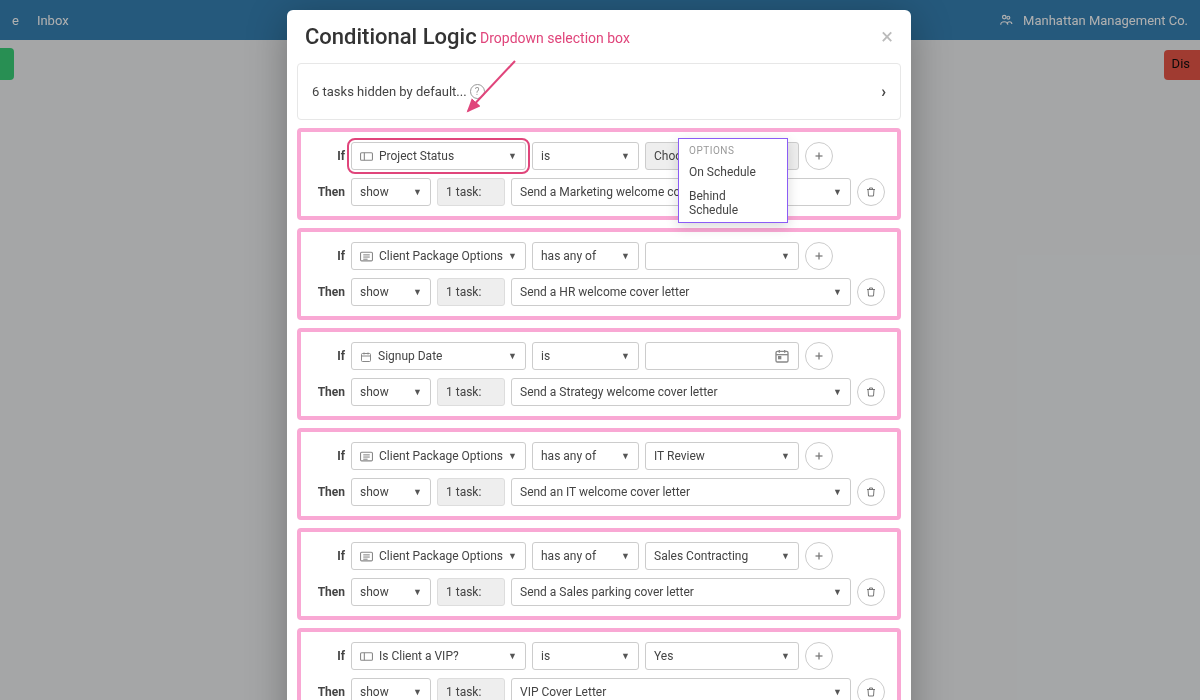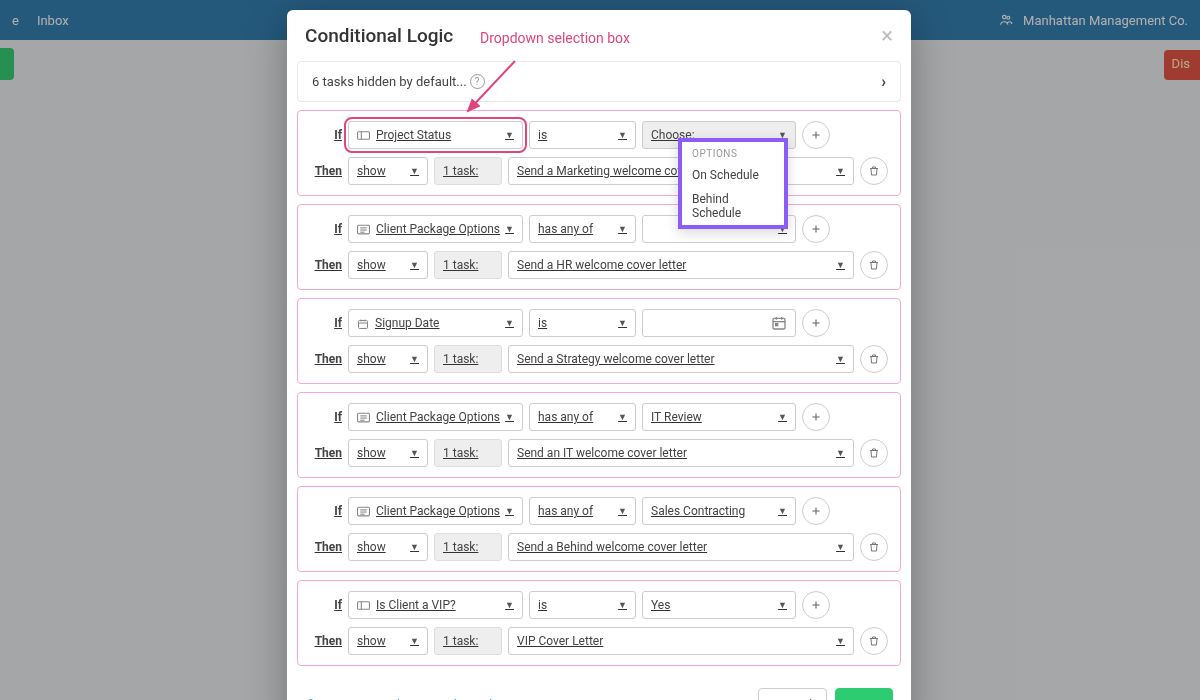--- a/index.html
+++ b/index.html
@@ -2,59 +2,59 @@
 <html><head>
 <meta charset="utf-8">
 <style>
   * { box-sizing: border-box; margin: 0; padding: 0; font-family: -apple-system, BlinkMacSystemFont, "Segoe UI", Roboto, Arial, sans-serif; }
   body { width:1200px; height:700px; overflow:hidden; background:#eef0f2; position:relative; font-size:13px; color:#333; }
   .topbar { position:absolute; top:0; left:0; right:0; height:40px; background:#2a7ab0; color:#fff; display:flex; align-items:center; padding:0 12px; font-size:13px; }
   .topbar .left { flex:1; display:flex; gap:18px; align-items:center; }
   .topbar .right { display:flex; align-items:center; gap:6px; }
   .topbar .right svg { margin-right:4px; }
   .greenbtn { position:absolute; top:48px; left:0; width:14px; height:32px; background:#2ecc71; border-radius:0 4px 4px 0; }
-  .discardbtn { position:absolute; top:50px; right:0; height:30px; background:#e74c3c; color:#fef9c3; padding:6px 10px 6px 8px; border-radius:4px 0 0 4px; font-size:13px; }
+  .discardbtn { position:absolute; top:50px; right:0; height:30px; background:#e74c3c; color:#000000; padding:6px 10px 6px 8px; border-radius:4px 0 0 4px; font-size:13px; }
   .overlay { position:absolute; top:0; left:0; right:0; bottom:0; background:rgba(30,30,30,0.35); }
 
   .bg-tasks { position:absolute; left:418px; top:640px; width:370px; }
   .bg-row { display:flex; align-items:center; background:#fff; border:1px solid #e5e5e5; height:40px; border-radius:3px; margin-bottom:6px; }
   .bg-num { width:30px; text-align:center; font-size:11px; color:#888; border-right:1px solid #eee; }
   .bg-text { flex:1; padding:0 10px; font-size:13px; color:#333; }
   .bg-avatar { width:30px; height:30px; border-radius:3px; background:#ccc; margin-right:4px; }
   .bg-chev { width:18px; text-align:center; color:#bbb; font-size:12px; }
 
   .modal { position:absolute; top:10px; left:287px; width:624px; background:#fff; border-radius:6px; box-shadow:0 8px 40px rgba(0,0,0,0.3); z-index:10; }
   .mhead { padding:14px 18px; display:flex; align-items:center; }
-  .mhead h3 { font-size:19px; font-weight:500; color:#333; flex:1; }
+  .mhead h3 { font-size:22px; font-weight:500; color:#333; flex:1; }
   .close { font-size:22px; color:#bbb; cursor:pointer; line-height:1; }
-  .hiddenbar { margin:0 10px; border:1px solid #e7e7e7; border-radius:4px; padding:10px 14px; display:flex; align-items:center; color:#444; font-size:13px; }
+  .hiddenbar { margin:0 10px; border:1px solid #e7e7e7; border-radius:4px; padding:18px 14px; display:flex; align-items:center; color:#444; font-size:13px; }
   .hiddenbar .chev { margin-left:auto; font-size:16px; font-weight:bold; }
   .hiddenbar .q { display:inline-block; width:15px; height:15px; border:1px solid #999; border-radius:50%; font-size:10px; text-align:center; line-height:13px; color:#999; margin-left:3px; }
 
   .rules { margin:8px 10px 0 10px; }
-  .rule { border:1px solid #f9a8d4; border-radius:4px; margin-bottom:8px; padding:10px 12px;text-decoration:underline; }
+  .rule { border:4px solid #f9a8d4; border-radius:4px; margin-bottom:8px; padding:10px 12px; }
   .line { display:flex; align-items:center; gap:6px; margin-bottom:8px; }
   .line:last-child { margin-bottom:0; }
   .lbl { width:32px; text-align:right; font-size:12px; font-weight:bold; color:#444; }
   .sel { height:28px; border:1px solid #ccc; border-radius:3px; background:#fff; display:flex; align-items:center; padding:0 8px; font-size:12px; color:#444; cursor:pointer; position:relative; }
   .sel.gray { background:#eeeeee; }
   .sel .caret { margin-left:auto; font-size:9px; color:#555; }
   .sel .ico { margin-right:6px; }
   .sel.field { width:175px; }
   .sel.op { width:107px; }
   .sel.val { width:154px; }
   .sel.show { width:80px; }
   .sel.taskcount { width:68px; background:#eee; border-color:#ddd; }
   .sel.task { flex:1; width:345px; }
   .circlebtn { width:28px; height:28px; border:1px solid #ccc; border-radius:50%; display:flex; align-items:center; justify-content:center; color:#777; cursor:pointer; background:#fff; }
   .circlebtn svg { width:12px; height:12px; }
   .highlight { border:2.5px solid #e0457b; border-radius:8px; padding:2px; margin:-4px; }
   .sel .cal { margin-left:auto; color:#888; }
 
-  .dropdown { position:absolute; top:138px; left:678px; width:110px; background:#fff; border:4px solid #8b5cf6; box-shadow:0 4px 12px rgba(0,0,0,0.15); z-index:50; }
+  .dropdown { position:absolute; top:138px; left:678px; width:110px; background:#fff; border:1px solid #8b5cf6; box-shadow:0 4px 12px rgba(0,0,0,0.15); z-index:50; }
   .dropdown .dhead { font-size:10px; color:#999; letter-spacing:0.5px; padding:6px 10px 4px; }
   .dropdown .dopt { padding:5px 10px; font-size:12px; color:#444; cursor:pointer; }
 
   .mfoot { padding:14px 18px; display:flex; align-items:center; border-top:0; }
   .learnmore { color:#1e9ae0; font-size:13px; display:flex; align-items:center; gap:4px; }
   .footbtns { margin-left:auto; display:flex; gap:8px; }
   .btn { height:32px; padding:0 14px; border-radius:4px; font-size:13px; border:1px solid #ccc; background:#fff; color:#555; cursor:pointer; display:flex; align-items:center; }
   .btn.primary { background:#2ecc71; border-color:#2ecc71; color:#fff; }
 
   
@@ -343,21 +343,21 @@
         <div class="line">
           <span class="lbl">Then</span>
           <div class="sel show">
             <span>show</span>
             <span class="caret">▼</span>
           </div>
           <div class="sel taskcount">
             <span>1 task:</span>
           </div>
           <div class="sel task">
-            <span>Send a Behind welcome cover letter</span>
+            <span>Send a Sales parking cover letter</span>
             <span class="caret">▼</span>
           </div>
           <div class="circlebtn">
             <svg viewBox="0 0 24 24" fill="none" stroke="#777" stroke-width="2">
               <path d="M4 7h16M9 7V4h6v3M6 7l1 13h10l1-13"></path>
             </svg>
           </div>
         </div>
       </div>
       <div class="rule">

